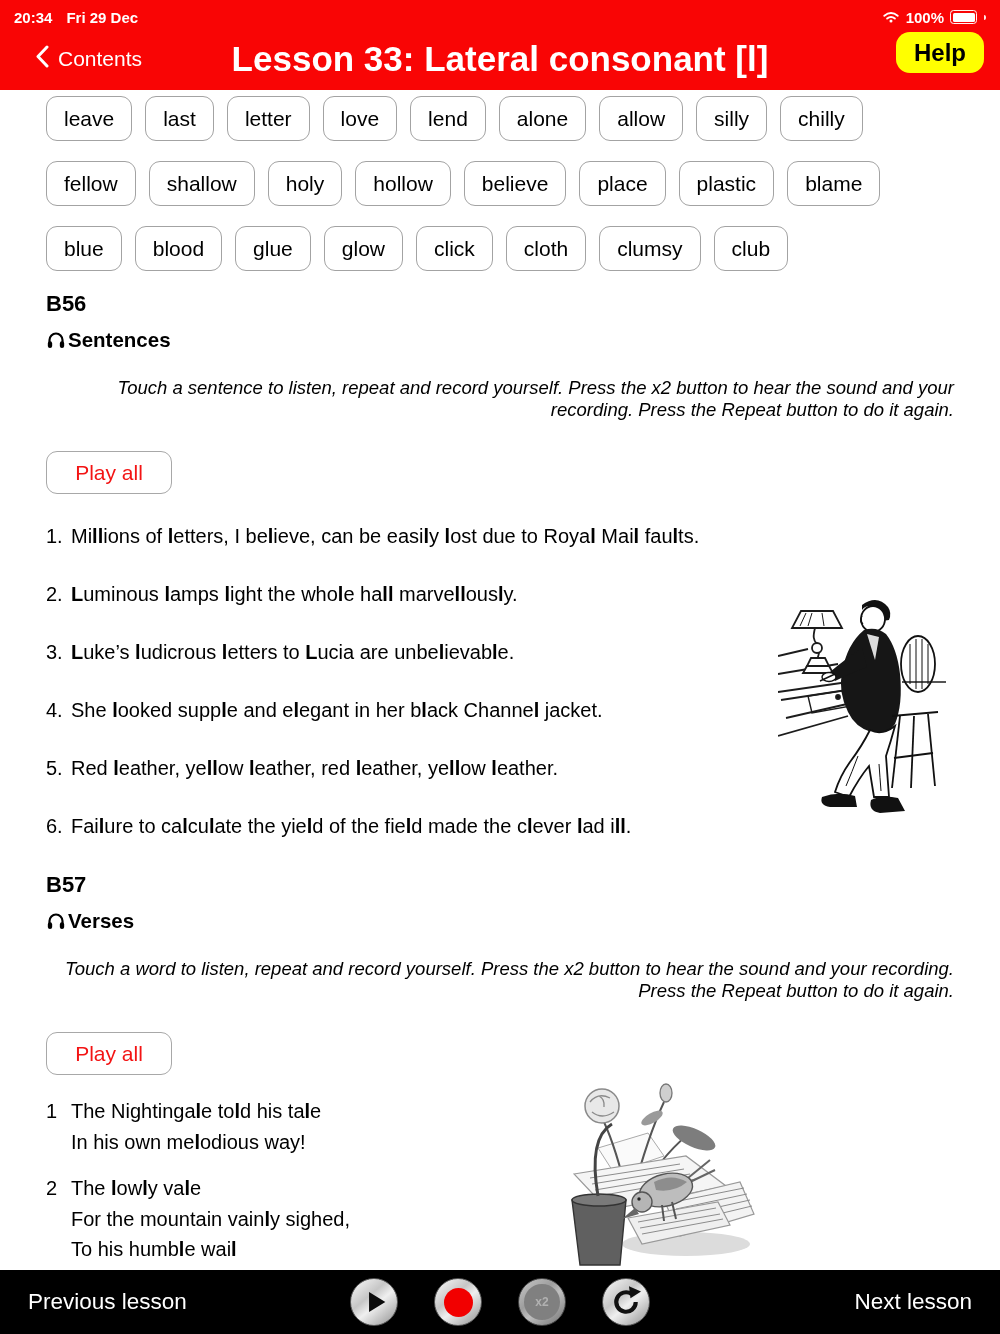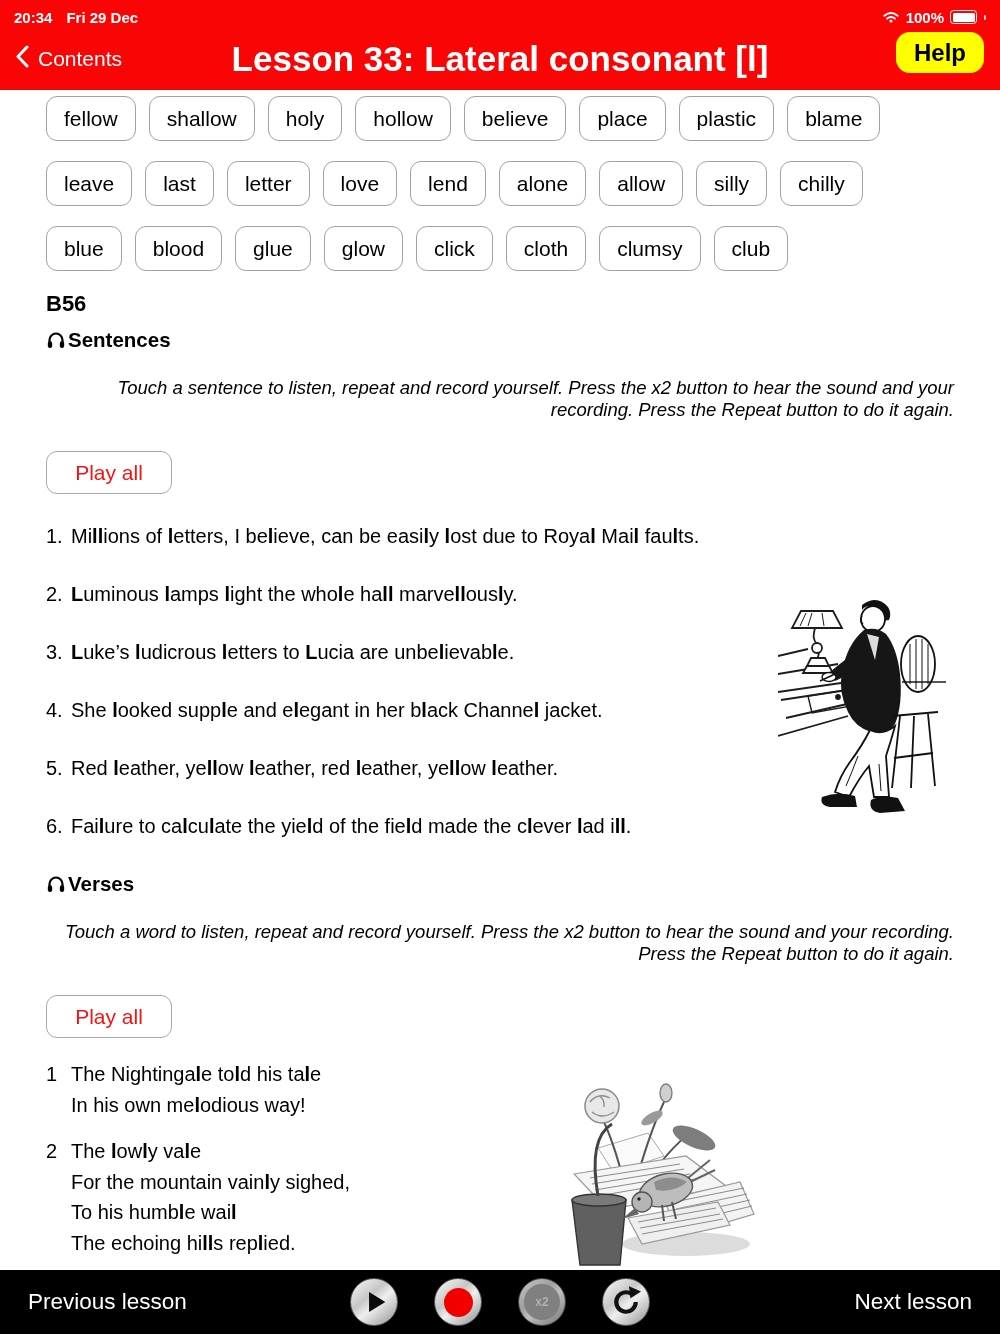--- a/index.html
+++ b/index.html
@@ -13,21 +13,21 @@
   .hdr{background:#f90505;height:90px;}
   .statusbar{display:flex;justify-content:space-between;align-items:center;
     height:26px;padding:4px 14px 0 14px;color:#fff;font-size:15px;font-weight:600;}
   .sb-left{display:flex;gap:14px;}
   .sb-right{display:flex;align-items:center;gap:6px;}
   .batt{position:relative;width:25px;height:12px;border:1px solid rgba(255,255,255,.95);
     border-radius:3.5px;display:inline-block;}
   .batt-fill{position:absolute;inset:1.5px;background:#fff;border-radius:1.5px;}
   .batt-nub{width:2px;height:5px;background:rgba(255,255,255,.9);
     border-radius:0 2px 2px 0;display:inline-block;margin-left:1px;}
-  .navbar{position:relative;height:58px;display:flex;align-items:center;}
+  .navbar{position:relative;height:58px;display:flex;align-items:center;padding-left:20px;}
   .backbtn{display:flex;align-items:center;gap:9px;margin-left:16px;color:#fff;
     font-size:21px;background:none;border:none;cursor:pointer;padding:0;}
   .navtitle{position:absolute;left:0;right:0;text-align:center;color:#fff;
     font-size:35px;font-weight:bold;pointer-events:none;}
   .helpbtn{position:absolute;right:16px;top:2px;background:#ffff00;color:#000;
     font-size:24px;font-weight:bold;border:none;border-radius:14px;
     width:88px;height:41px;cursor:pointer;font-family:inherit;}
   
   .content{padding:0 46px;}
   .word-grid{padding-top:6px;}
@@ -107,41 +107,41 @@
     </button>
     <div class="navtitle">Lesson 33: Lateral consonant [l]</div>
     <button class="helpbtn">Help</button>
   </div>
 </div>
 
 <div class="content">
 
   <div class="word-grid">
       <div class="word-row">
-        <button class="chip">fellow</button>
-        <button class="chip">shallow</button>
-        <button class="chip">holy</button>
-        <button class="chip">hollow</button>
-        <button class="chip">believe</button>
-        <button class="chip">place</button>
-        <button class="chip">plastic</button>
-        <button class="chip">blame</button>
-      </div>
-      <div class="word-row">
         <button class="chip">leave</button>
         <button class="chip">last</button>
         <button class="chip">letter</button>
         <button class="chip">love</button>
         <button class="chip">lend</button>
         <button class="chip">alone</button>
         <button class="chip">allow</button>
         <button class="chip">silly</button>
         <button class="chip">chilly</button>
       </div>
       <div class="word-row">
+        <button class="chip">fellow</button>
+        <button class="chip">shallow</button>
+        <button class="chip">holy</button>
+        <button class="chip">hollow</button>
+        <button class="chip">believe</button>
+        <button class="chip">place</button>
+        <button class="chip">plastic</button>
+        <button class="chip">blame</button>
+      </div>
+      <div class="word-row">
         <button class="chip">blue</button>
         <button class="chip">blood</button>
         <button class="chip">glue</button>
         <button class="chip">glow</button>
         <button class="chip">click</button>
         <button class="chip">cloth</button>
         <button class="chip">clumsy</button>
         <button class="chip">club</button>
       </div>
     </div>
@@ -182,20 +182,21 @@
           <span class="stext">Red <b>l</b>eather, ye<b>l</b><b>l</b>ow <b>l</b>eather, red <b>l</b>eather, ye<b>l</b><b>l</b>ow <b>l</b>eather.</span>
         </div>
         <div class="sentence">
           <span class="num">6.</span>
           <span class="stext">Fai<b>l</b>ure to ca<b>l</b>cu<b>l</b>ate the yie<b>l</b>d of the fie<b>l</b>d made the c<b>l</b>ever <b>l</b>ad i<b>l</b><b>l</b>.</span>
         </div>
       </div>
   </section>
 
   <section>
+    <div class="code">B57</div>
     <div class="subhead">
       <span class="hp">
         <svg width="20" height="20" viewBox="0 0 24 24">
           <path d="M4.2 17v-5a7.8 7.8 0 0 1 15.6 0v5" fill="none" stroke="#000" stroke-width="2.6"></path>
           <rect x="2.2" y="13.6" width="5.2" height="8" rx="2.5" fill="#000"></rect>
           <rect x="16.6" y="13.6" width="5.2" height="8" rx="2.5" fill="#000"></rect>
         </svg>
       </span>
       <span>Verses</span>
     </div>

